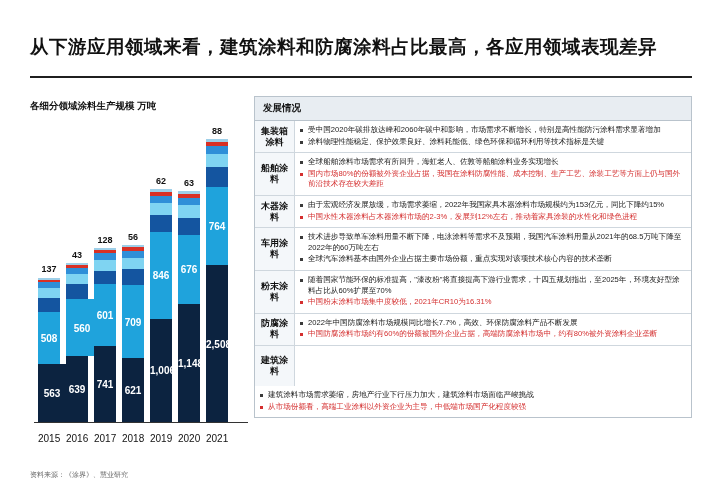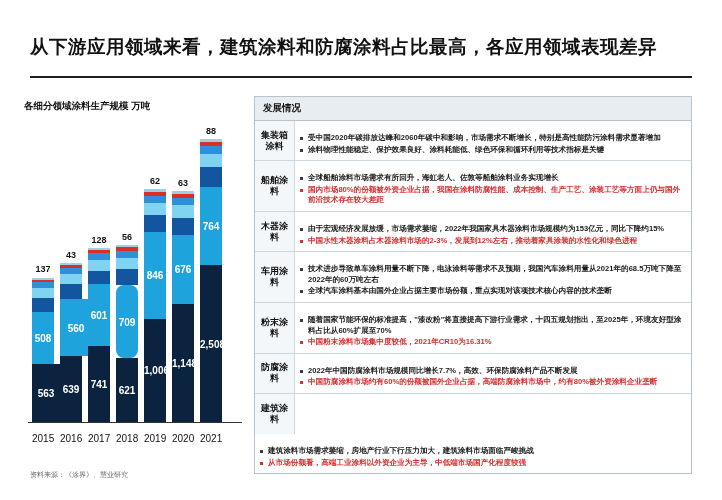--- a/index.html
+++ b/index.html
@@ -27,21 +27,21 @@
     color: #111111;
   }
   .title-rule {
     position: absolute;
     left: 30px; top: 76px;
     width: 662px; height: 2px;
     background: #1f1f1f;
   }
   .chart-panel {
     position: absolute;
-    left: 24px; top: 96px;
+    left: 30px; top: 96px;
     width: 218px; height: 370px;
   }
   .chart-title {
     font-size: 9.5px;
     font-weight: bold;
     color: #111;
     margin: 4px 0 0 0;
   }
   .plot {
     position: absolute;
@@ -141,22 +141,21 @@
     color: #111;
     display: flex;
     align-items: center;
     justify-content: center;
     text-align: center;
     line-height: 11px;
     padding: 2px 2px;
   }
   .row-body {
     flex: 1 1 auto;
-    padding: 12px 6px 4px 4px;
-    font-weight: bold;
+    padding: 4px 6px 4px 4px;
   }
   .bullet {
     position: relative;
     font-size: 7.6px;
     line-height: 10.6px;
     color: #1b1b1b;
     padding-left: 9px;
     margin: 0 0 1px 0;
   }
   .bullet::before {
@@ -223,21 +222,21 @@
               <div class="seg-label" style="top: 33.0335px;">741</div>
             </div>
           </div>
           <div class="barcol">
             <div class="total-label" style="bottom: 180.285px;">56</div>
             <div class="seg" style="height: 2.66902px; background: rgb(158, 207, 232); position: relative;"></div>
             <div class="seg" style="height: 3.07964px; background: rgb(217, 48, 37); position: relative;"></div>
             <div class="seg" style="height: 7.18583px; background: rgb(47, 143, 216); position: relative;"></div>
             <div class="seg" style="height: 11.8053px; background: rgb(127, 212, 242); position: relative;"></div>
             <div class="seg" style="height: 16.0141px; background: rgb(20, 85, 160); position: relative;"></div>
-            <div class="seg" style="height: 72.7821px; background: rgb(31, 163, 220); position: relative; border-radius: 8px;">
+            <div class="seg" style="height: 72.7821px; background: rgb(31, 163, 220); position: relative;">
               <div class="seg-label" style="top: 31.3911px;">709</div>
             </div>
             <div class="seg" style="height: 63.7485px; background: rgb(12, 35, 64); position: relative;">
               <div class="seg-label" style="top: 26.8743px;">621</div>
             </div>
           </div>
           <div class="barcol">
             <div class="total-label" style="bottom: 235.615px;">62</div>
             <div class="seg" style="height: 2.87433px; background: rgb(158, 207, 232); position: relative;"></div>
             <div class="seg" style="height: 3.28495px; background: rgb(217, 48, 37); position: relative;"></div>

